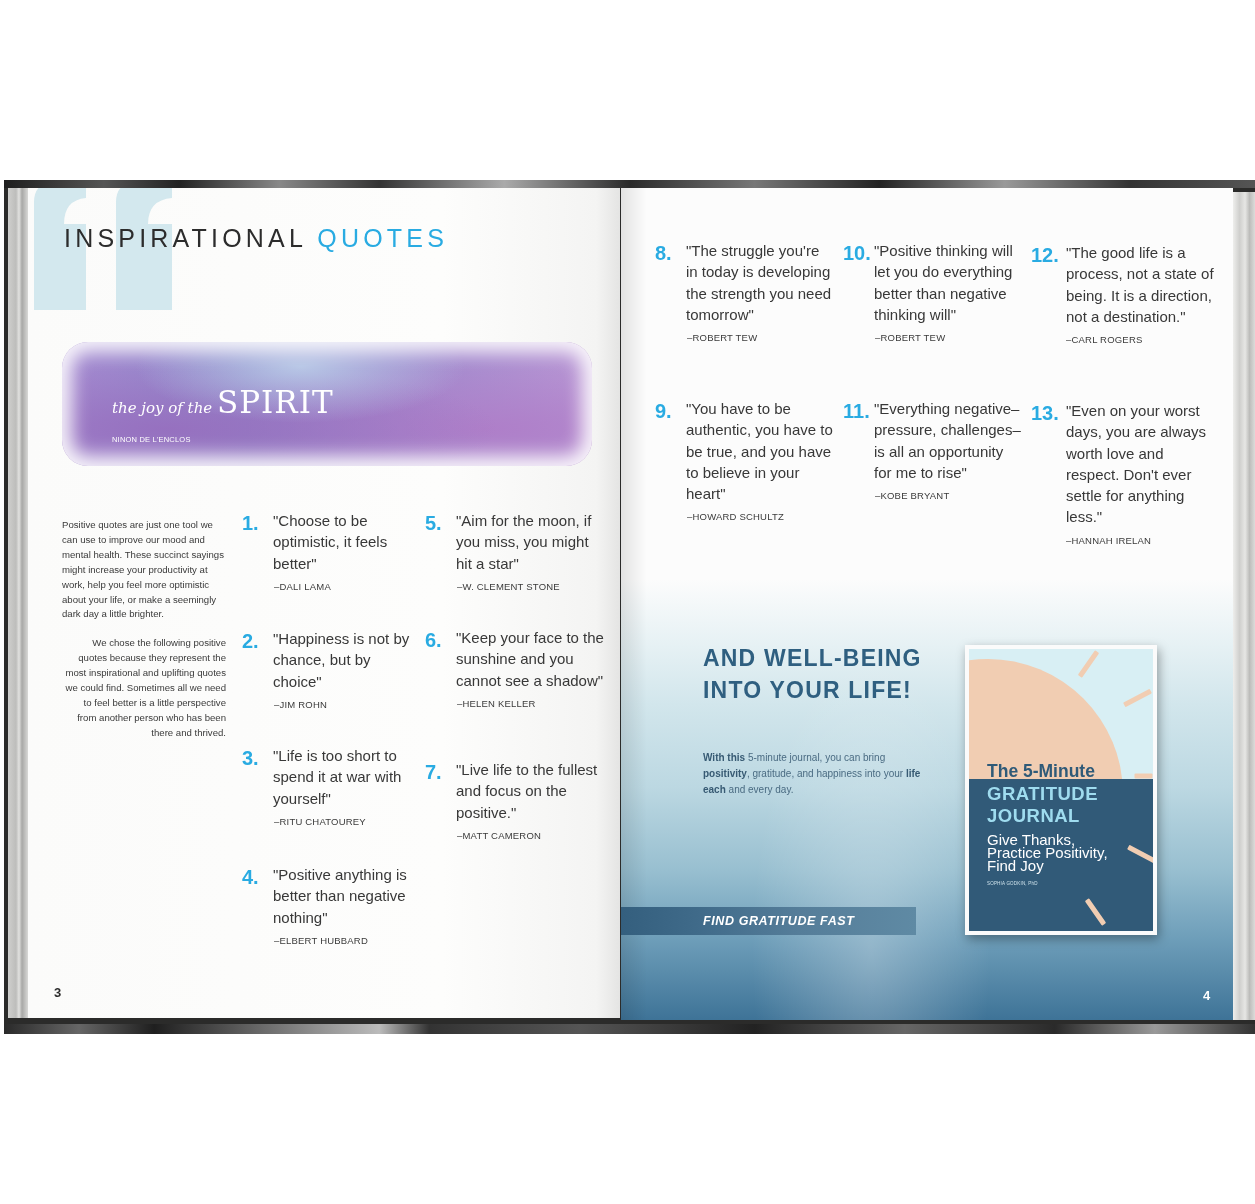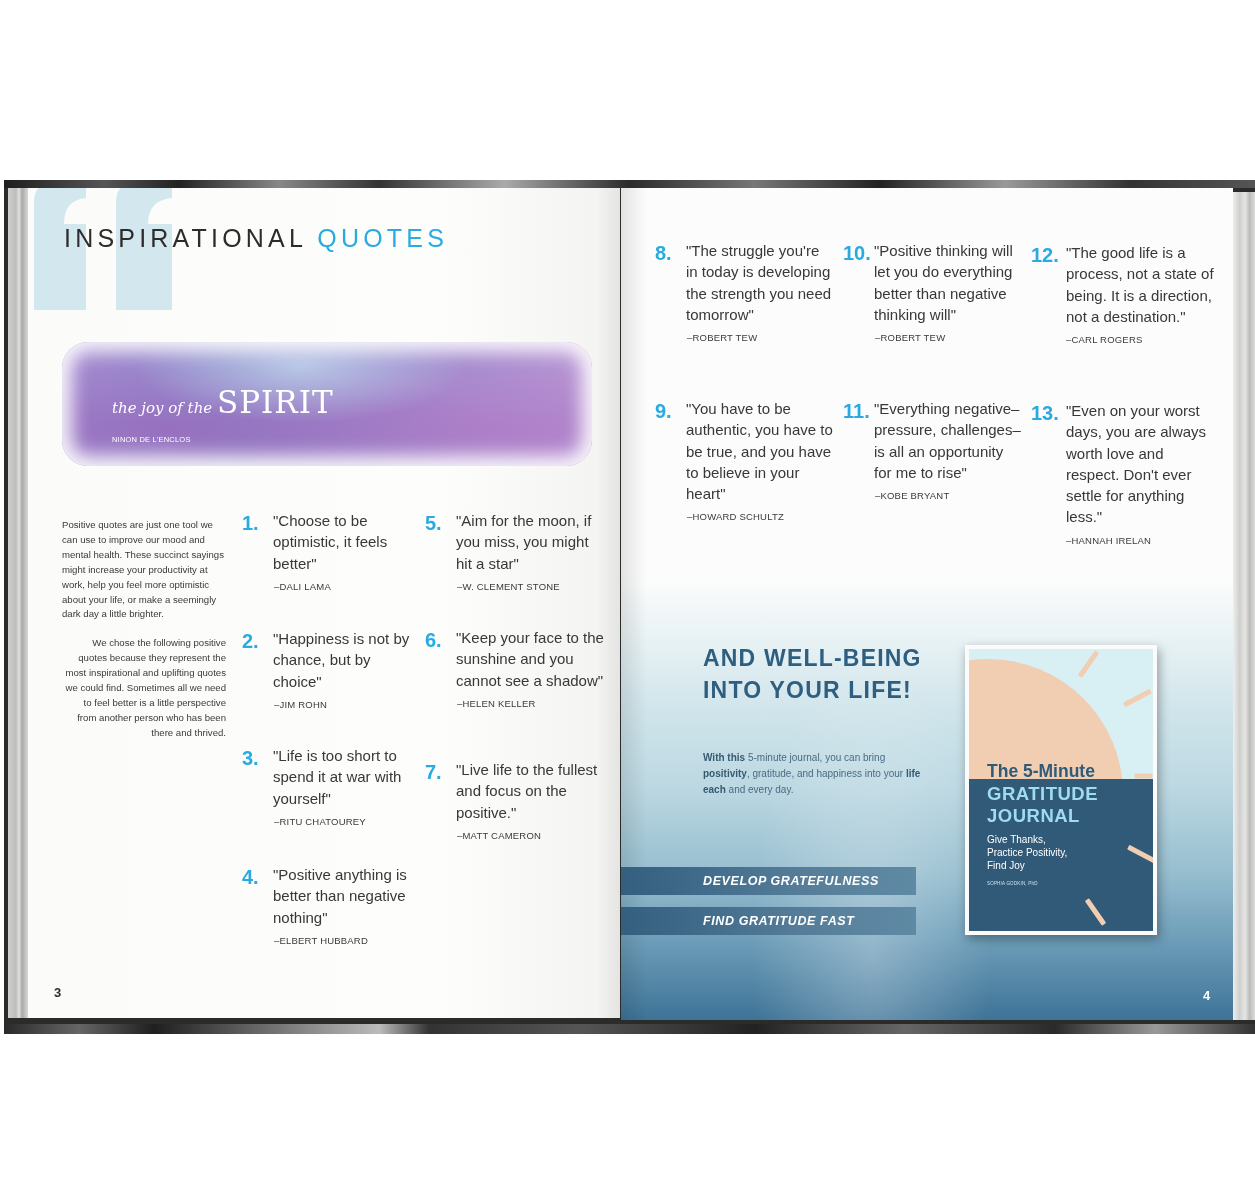--- a/index.html
+++ b/index.html
@@ -64,21 +64,21 @@
     color: #ffffff; font-size: 12.5px; font-style: italic; font-weight: bold; letter-spacing: 0.6px;
     padding-left: 82px; line-height: 28px; }
 
   .cover { position: absolute; left: 344px; top: 457px; width: 192px; height: 290px; border: 4px solid #fbfbfb;
     box-shadow: 2px 4px 10px rgba(0,0,0,0.35); background: #d8eff4; overflow: hidden; }
   .cover .sun { position: absolute; left: -116px; top: 10px; width: 270px; height: 270px; border-radius: 50%; background: #f1cdb2; }
   .cover .lower { position: absolute; left: 0; top: 130px; width: 100%; height: 160px; background: #315a78; }
   .cover .ray { position: absolute; width: 5px; height: 30px; background: #f1cdb2; border-radius: 1px; }
   .cover .c-t1 { position: absolute; left: 18px; top: 112px; font-size: 17.5px; font-weight: bold; color: #2f5a78; white-space: nowrap; }
   .cover .c-t2 { position: absolute; left: 18px; top: 134px; font-size: 18.5px; font-weight: bold; color: #9fdcef; line-height: 22px; letter-spacing: 0.5px; }
-  .cover .c-sub { position: absolute; left: 18px; top: 184px; font-size: 10px; line-height: 13px; color: #ffffff; }
+  .cover .c-sub { position: absolute; left: 18px; top: 184px; font-size: 15px; line-height: 13px; color: #ffffff; }
   .cover .c-auth { position: absolute; left: 18px; top: 232px; font-size: 4.5px; color: #cfe3ec; letter-spacing: 0.2px; }
 </style>
 </head>
 <body>
 
 <div class="book">
   <div class="book-edge-top"></div>
   <div class="book-edge-bottom"></div>
   <div class="stack-left"></div>
   <div class="stack-right"></div>
@@ -182,21 +182,20 @@
     </div>
 
     <div class="cta-title">
       <div>AND WELL-BEING</div>
       <div>INTO YOUR LIFE!</div>
     </div>
     <div class="cta-body">
       <b>With this</b><span> 5-minute journal, you can bring </span><b>positivity</b><span>, gratitude, and happiness into your </span><b>life each</b><span> and every day.</span>
     </div>
 
-    <div class="ribbon" style="top:679px;">DEVELOP GRATEFULNESS</div>
     <div class="ribbon" style="top:719px;">FIND GRATITUDE FAST</div>
 
     <div class="cover">
       <div class="sun"></div>
       <div class="lower"></div>
       <div class="ray" style="left:117px; top:0px; transform:rotate(35deg);"></div>
       <div class="ray" style="left:166px; top:34px; transform:rotate(62deg);"></div>
       <div class="ray" style="left:172px; top:118px; transform:rotate(90deg); height:18px;"></div>
       <div class="ray" style="left:170px; top:190px; transform:rotate(-62deg);"></div>
       <div class="ray" style="left:124px; top:248px; transform:rotate(-35deg);"></div>

